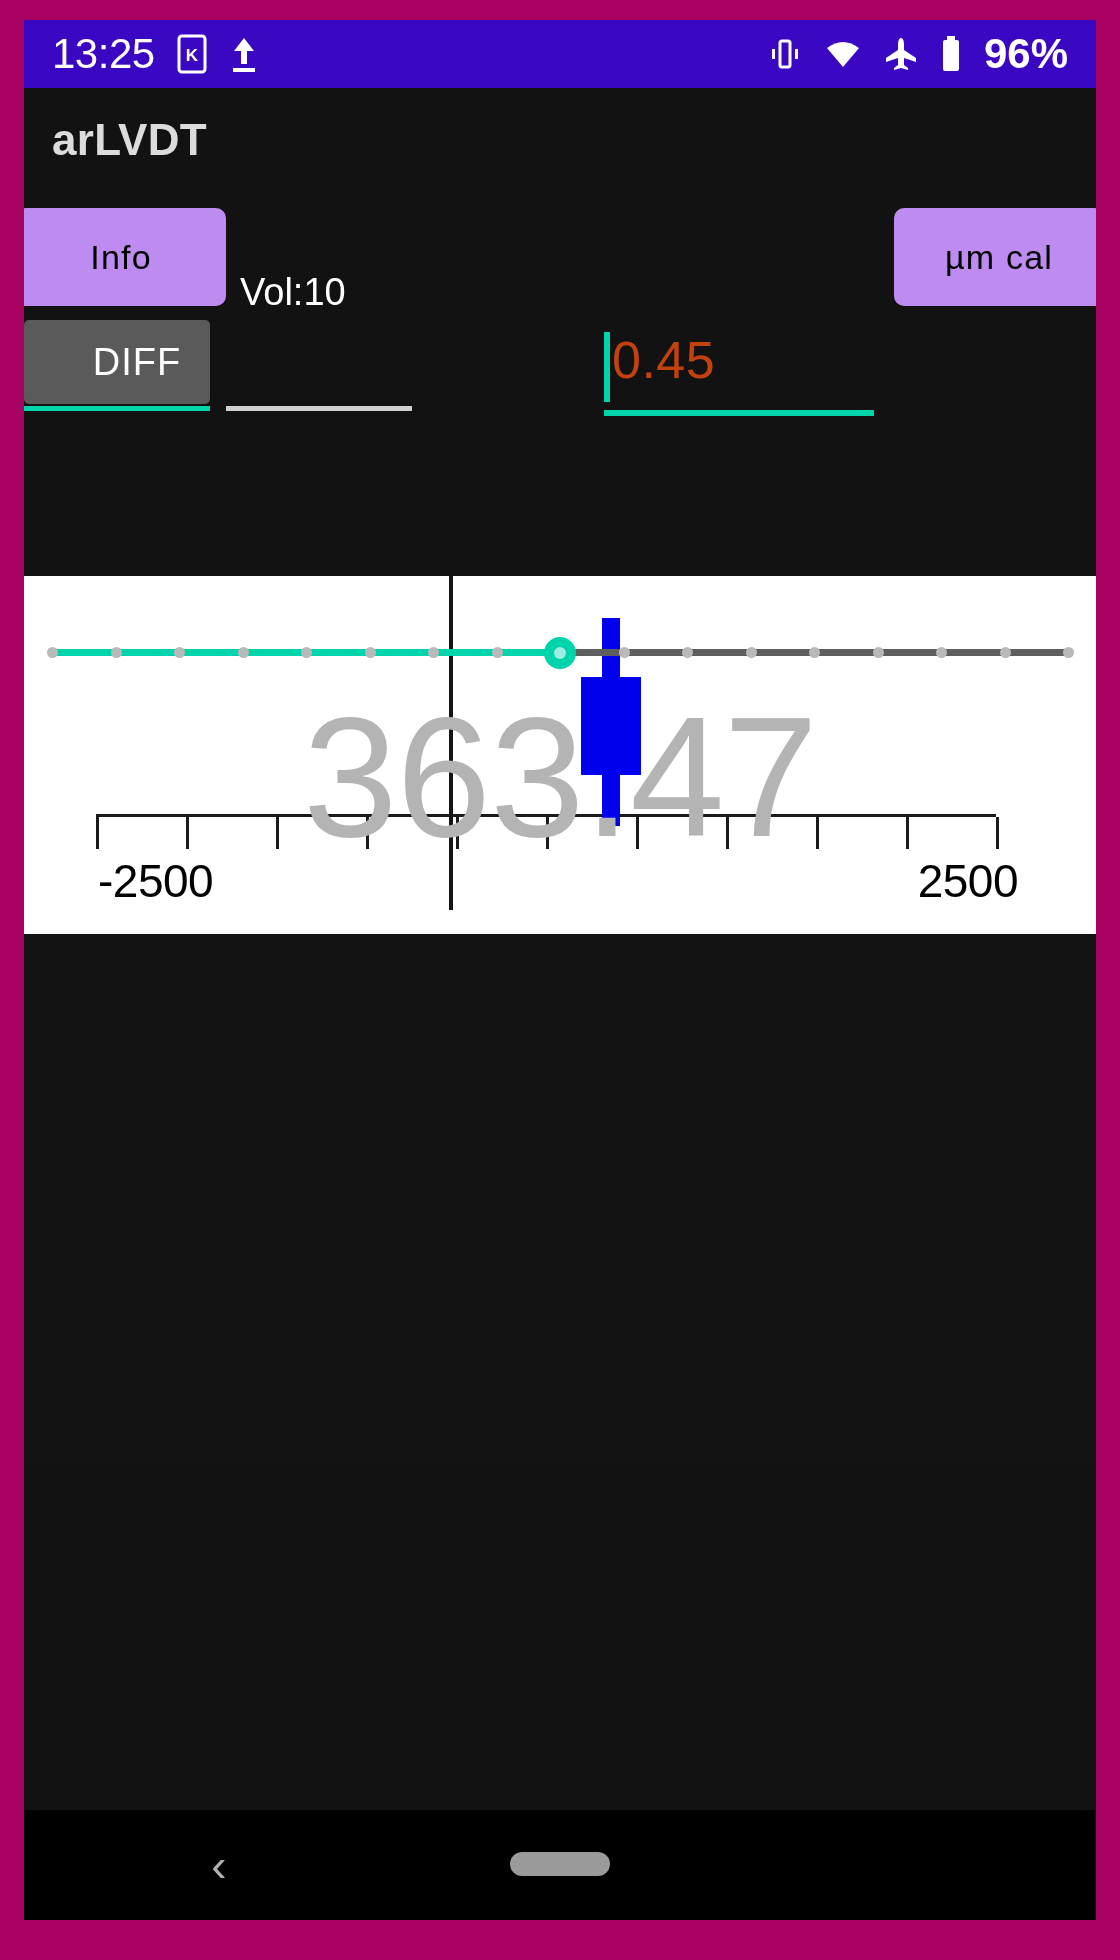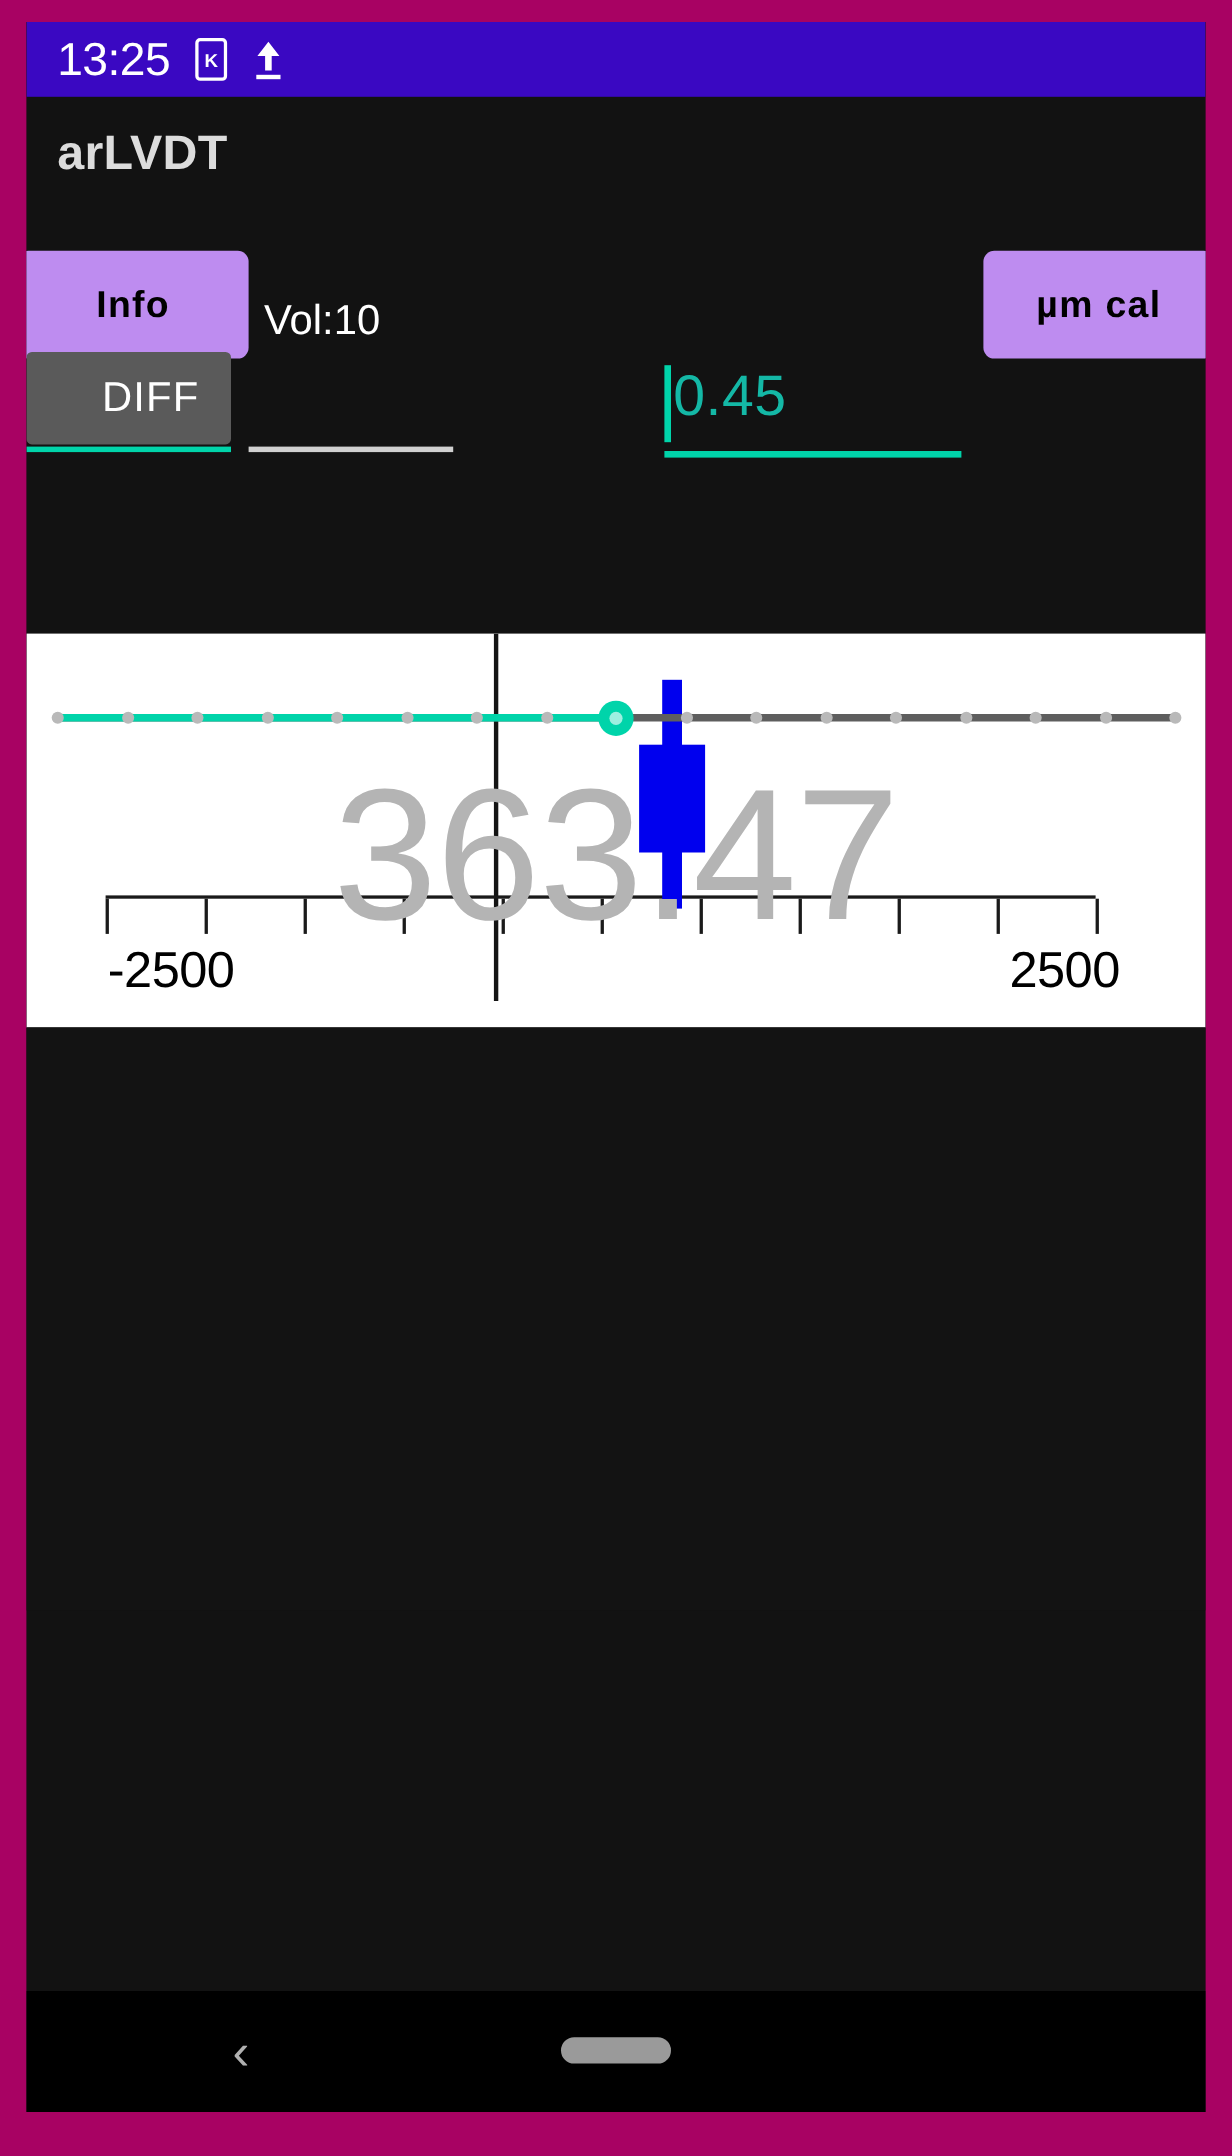--- a/index.html
+++ b/index.html
@@ -53,25 +53,24 @@
   #row-top {
     position: absolute; left: 0; top: 188px;
     width: 1072px; height: 98px;
   }
   .btn-purple {
     position: absolute;
     background: #BE8CF0;
     border: none; border-radius: 10px;
     color: #000000;
     font-family: "Liberation Sans", sans-serif;
-    font-size: 34px; font-weight: bold;
+    font-size: 34px; font-weight: normal;
     letter-spacing: 1.2px;
     height: 98px;
     cursor: pointer;
-    margin-top: 20px;
   }
   #btn-info { left: -8px; width: 210px; }
   #btn-umcal { right: -8px; width: 210px; }
   #vol-label {
     position: absolute; left: 216px; top: 28px;
     color: #ffffff; font-size: 38px; margin-top: 35px;
   }
 
   
   #row-mid {
@@ -101,21 +100,21 @@
   #num-field {
     position: absolute; left: 580px; top: 6px;
     width: 270px; height: 90px;
   }
   #num-caret {
     position: absolute; left: 0; top: 6px;
     width: 6px; height: 70px; background: #00D4AA;
   }
   #num-value {
     position: absolute; left: 8px; top: 4px;
-    color: #14b8a6; font-size: 52px;
+    color: #c2410c; font-size: 52px;
     letter-spacing: 0.5px;
   }
   #num-underline {
     position: absolute; left: 0; top: 84px;
     width: 270px; height: 6px; background: #00D4AA;
   }
 
   
   #chart-panel {
     position: absolute; left: 0; top: 556px;
@@ -245,20 +244,46 @@
             <rect x="2" y="2" width="26" height="36" rx="3" ry="3" fill="none" stroke="#ffffff" stroke-width="3"></rect>
             <text x="15" y="27" font-family="Liberation Sans, sans-serif" font-size="17" font-weight="bold" fill="#ffffff" text-anchor="middle">K</text>
           </svg>
         </span>
         <span class="sb-icon">
           <svg width="30" height="40" viewBox="0 0 30 40">
             <path d="M15 4 L25 17 L18 17 L18 30 L12 30 L12 17 L5 17 Z" fill="#ffffff"></path>
             <rect x="4" y="34" width="22" height="4" fill="#ffffff"></rect>
           </svg>
         </span>
+      </div>
+      <div id="sb-right">
+        <span class="sb-icon">
+          <svg width="34" height="36" viewBox="0 0 34 36">
+            <rect x="12" y="5" width="10" height="26" rx="2" fill="none" stroke="#ffffff" stroke-width="3"></rect>
+            <rect x="4" y="13" width="3" height="10" fill="#ffffff"></rect>
+            <rect x="27" y="13" width="3" height="10" fill="#ffffff"></rect>
+          </svg>
+        </span>
+        <span class="sb-icon">
+          <svg width="38" height="36" viewBox="0 0 38 36">
+            <path d="M19 31 L3 12 Q19 0 35 12 Z" fill="#ffffff"></path>
+          </svg>
+        </span>
+        <span class="sb-icon">
+          <svg width="34" height="36" viewBox="0 0 34 36">
+            <path d="M17 2 C19 2 20 5 20 9 L20 14 L32 22 L32 26 L20 22 L20 29 L24 32 L24 34 L17 32 L10 34 L10 32 L14 29 L14 22 L2 26 L2 22 L14 14 L14 9 C14 5 15 2 17 2 Z" fill="#ffffff"></path>
+          </svg>
+        </span>
+        <span class="sb-icon">
+          <svg width="22" height="38" viewBox="0 0 22 38">
+            <rect x="7" y="1" width="8" height="4" fill="#ffffff"></rect>
+            <rect x="3" y="5" width="16" height="31" rx="2" fill="#ffffff"></rect>
+          </svg>
+        </span>
+        <span class="sb-pct">96%</span>
       </div>
     </div>
 
     <div id="app-title">arLVDT</div>
 
     <div id="row-top">
       <button class="btn-purple" id="btn-info">Info</button>
       <span id="vol-label">Vol:10</span>
       <button class="btn-purple" id="btn-umcal">µm cal</button>
     </div>

